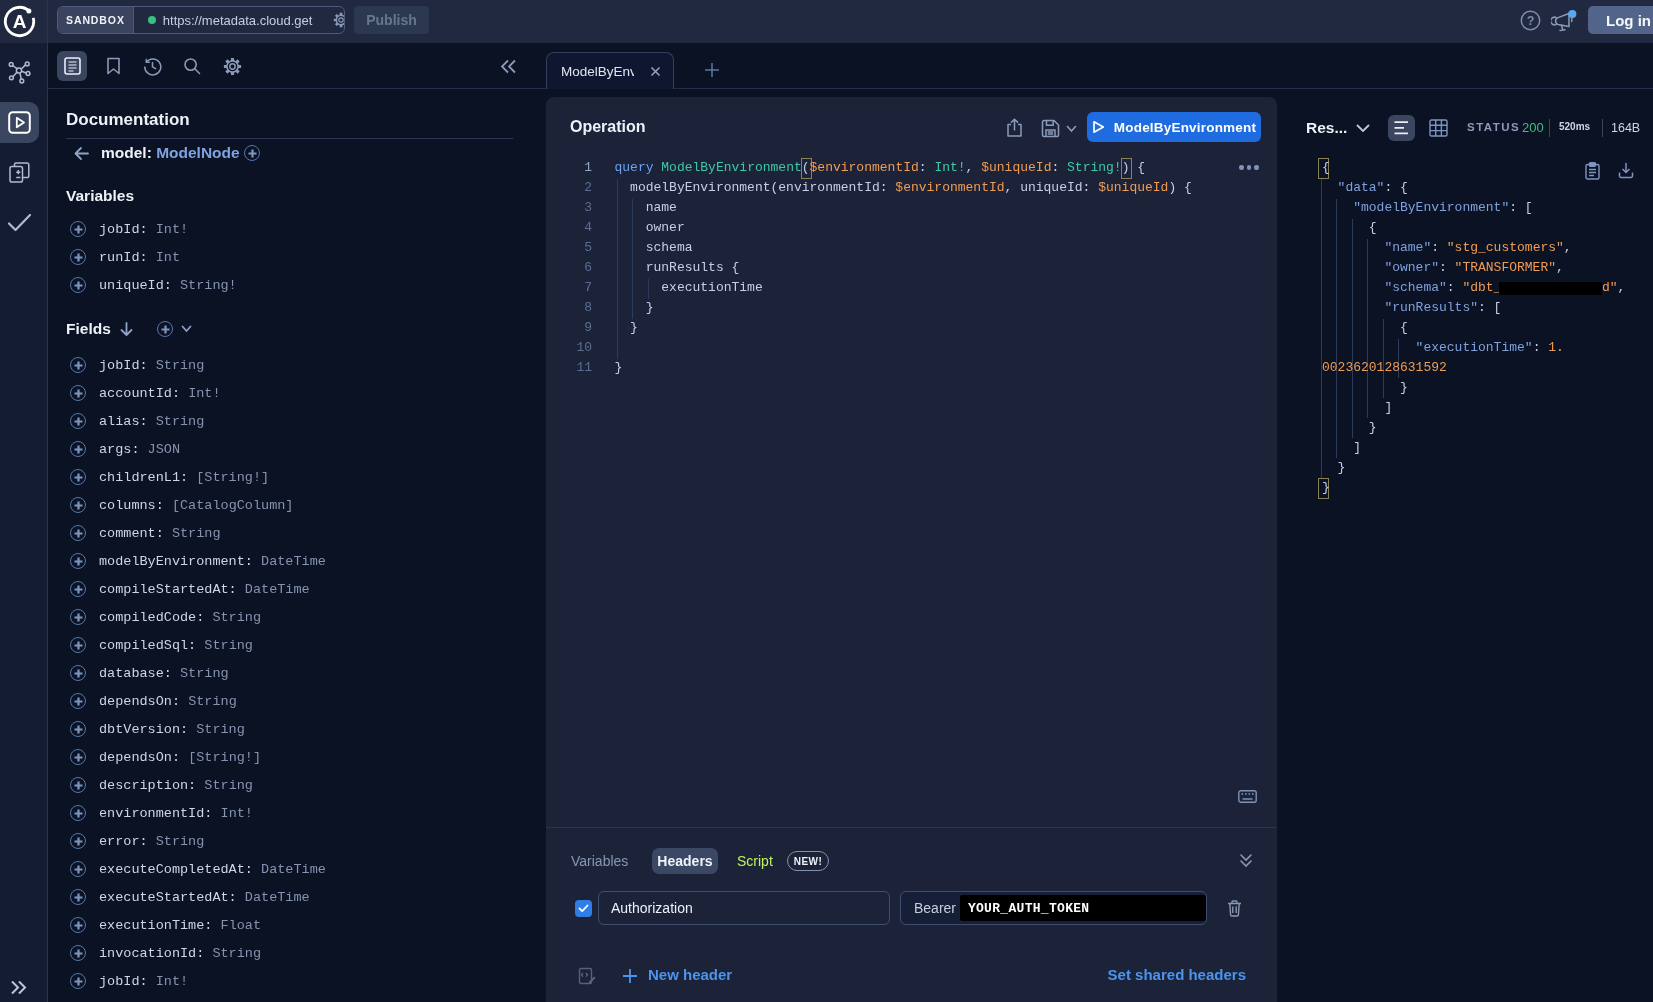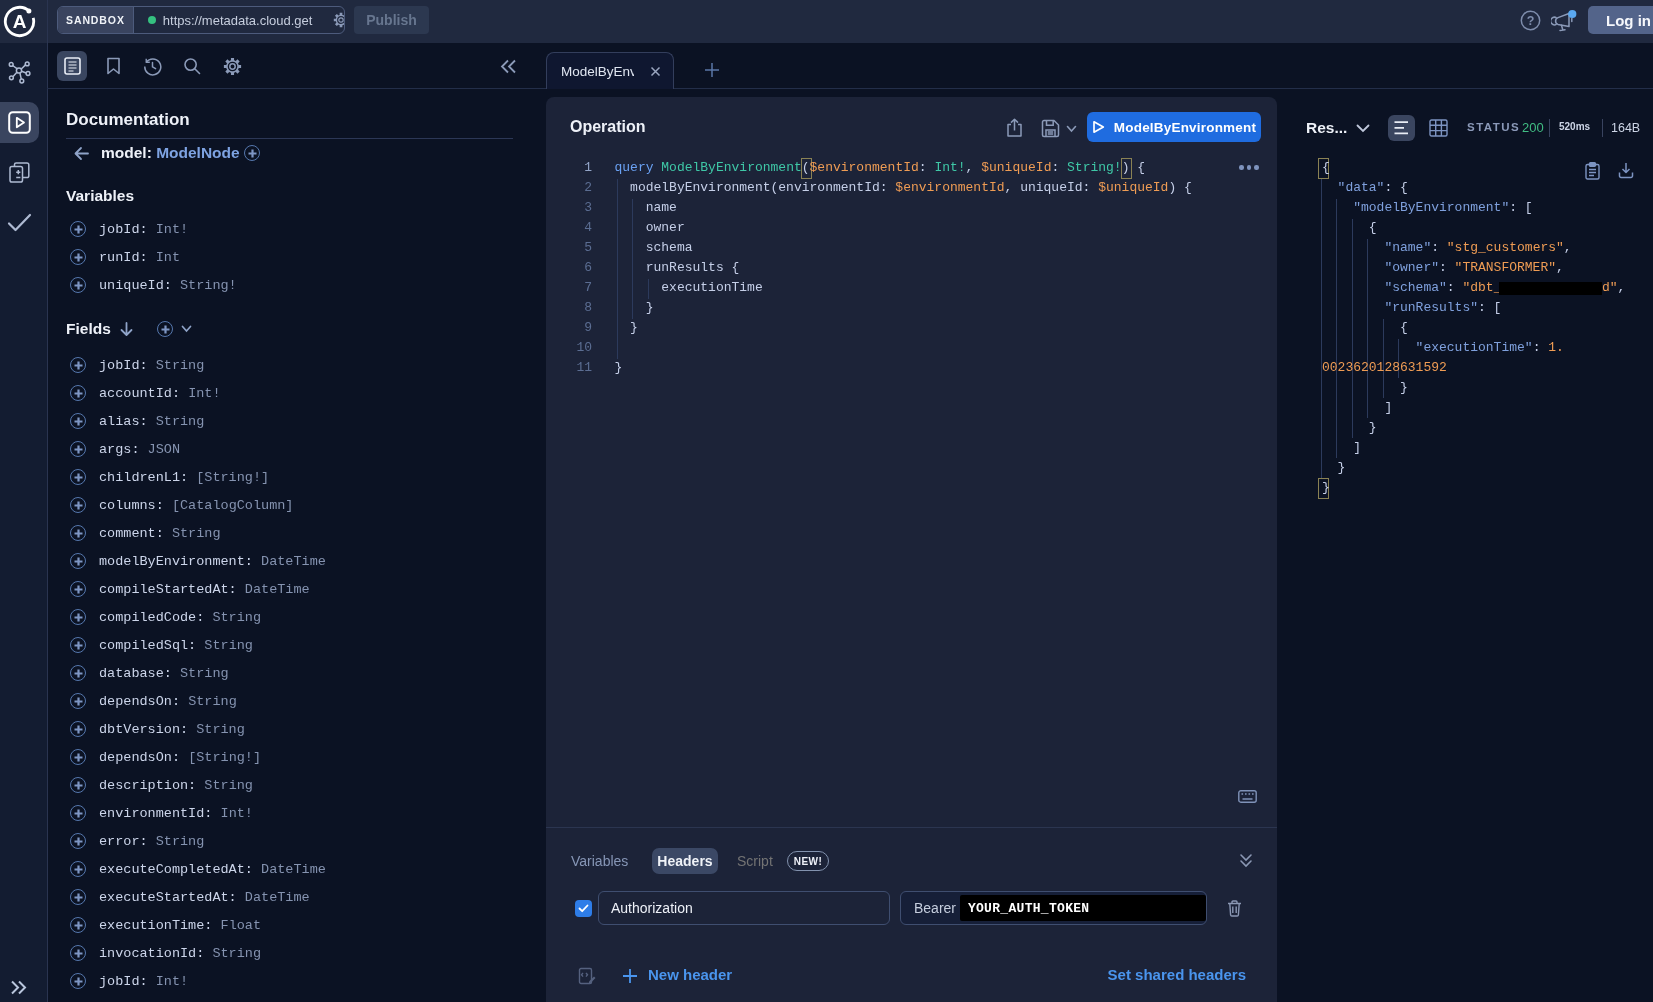--- a/index.html
+++ b/index.html
@@ -308,21 +308,21 @@
 <div class="cl" style="left:614.5px;top:358px"><span class="pc">}</span></div>
 <div class="a" style="left:1238px;top:790px">
     <svg width="19" height="13" viewBox="0 0 19 13" fill="none">
       <rect x="0.8" y="0.8" width="17.4" height="11.4" rx="2" stroke="#7f92b8" stroke-width="1.4"></rect>
       <path d="M3.5 4 h1.6 M7 4 h1.6 M10.5 4 h1.6 M14 4 h1.6 M4.5 9 h10" stroke="#7f92b8" stroke-width="1.5"></path>
     </svg>
   </div>
 <div class="a" style="left:546px;top:827px;width:731px;height:1px;background:#2b3550"></div>
 <div class="a" style="left:571px;top:853px;font-size:14px;color:#8696b6">Variables</div>
 <div class="a" style="left:652px;top:848px;width:66px;height:26px;background:#3b4865;border-radius:7px;display:flex;align-items:center;justify-content:center;font-size:14px;font-weight:bold;color:#f0f3f8">Headers</div>
-<div class="a" style="left:737px;top:853px;font-size:14px;color:#737373">Script</div>
+<div class="a" style="left:737px;top:853px;font-size:14px;color:#bef264">Script</div>
 <div class="a" style="left:787px;top:851px;width:42px;height:20px;border:1px solid #8292ae;border-radius:10px;box-sizing:border-box;display:flex;align-items:center;justify-content:center;font-size:10px;font-weight:bold;letter-spacing:0.5px;color:#eef1f8">NEW!</div>
 <div class="a" style="left:1239px;top:853px">
     <svg width="14" height="15" viewBox="0 0 14 15" fill="none" stroke="#8b98b4" stroke-width="1.6" stroke-linecap="round">
       <path d="M2 2 7 7 12 2 M2 8 7 13 12 8"></path>
     </svg>
   </div>
 <div class="a" style="left:575px;top:900px;width:17px;height:17px;background:#2e7de8;border-radius:4px;display:flex;align-items:center;justify-content:center">
     <svg width="11" height="9" viewBox="0 0 11 9" fill="none">
       <path d="M1.5 4.5 4.2 7.2 9.5 1.5" stroke="#fff" stroke-width="1.8" stroke-linecap="round" stroke-linejoin="round"></path>
     </svg>

